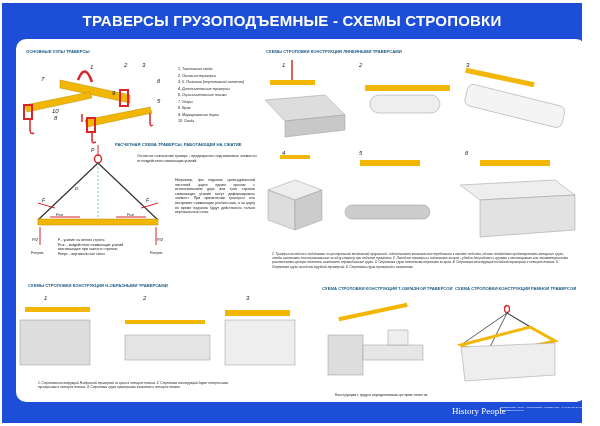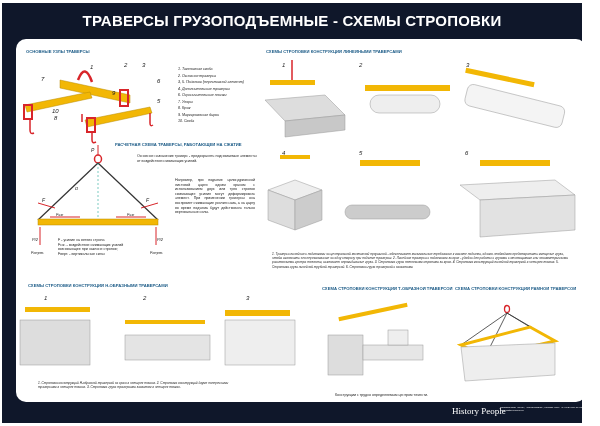--- a/index.html
+++ b/index.html
@@ -1,18 +1,18 @@
 <!DOCTYPE html>
 <html><head>
 <meta charset="utf-8">
 <style>
   * { box-sizing: border-box; margin: 0; padding: 0; }
   html, body { width: 600px; height: 426px; overflow: hidden; background: #ffffff; }
   body { font-family: "Liberation Sans", sans-serif; }
-  #poster { position: absolute; left: 2px; top: 3px; width: 580px; height: 420px; background: #0f172a; }
+  #poster { position: absolute; left: 2px; top: 3px; width: 580px; height: 420px; background: #1d4ed8; }
   #title { position: absolute; left: 0; top: 0; width: 100%; height: 36px; line-height: 36px; text-align: center;
            color: #fff; font-weight: bold; font-size: 15px; letter-spacing: 0.2px; }
   #panel { position: absolute; left: 14px; top: 36px; width: 570px; height: 363px; background: #fff; border-radius: 10px; }
   .sec-title { position: absolute; font-size: 4.2px; font-weight: bold; color: #1a5a86; text-transform: uppercase; white-space: nowrap; }
   .small { position: absolute; font-size: 3.6px; line-height: 4.6px; color: #222; }
   .legend { position: absolute; font-size: 3.6px; line-height: 6.5px; color: #222; font-style: italic; }
   .num { position: absolute; font-size: 6px; font-style: italic; color: #222; }
   svg { position: absolute; overflow: visible; }
   #footer-brand { position: absolute; left: 452px; top: 406px; font-family: "Liberation Serif", serif; font-size: 9px; color: #fff; }
   #footer-info { position: absolute; left: 500px; top: 406px; width: 95px; font-size: 2.5px; line-height: 3.4px; color: #fff; }

